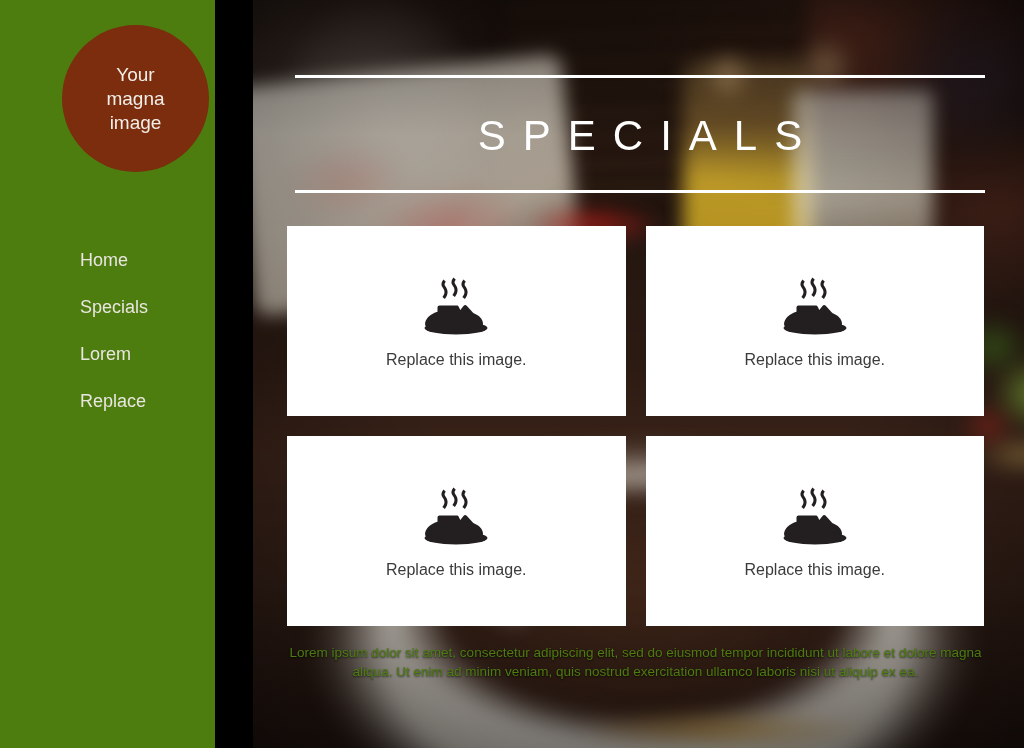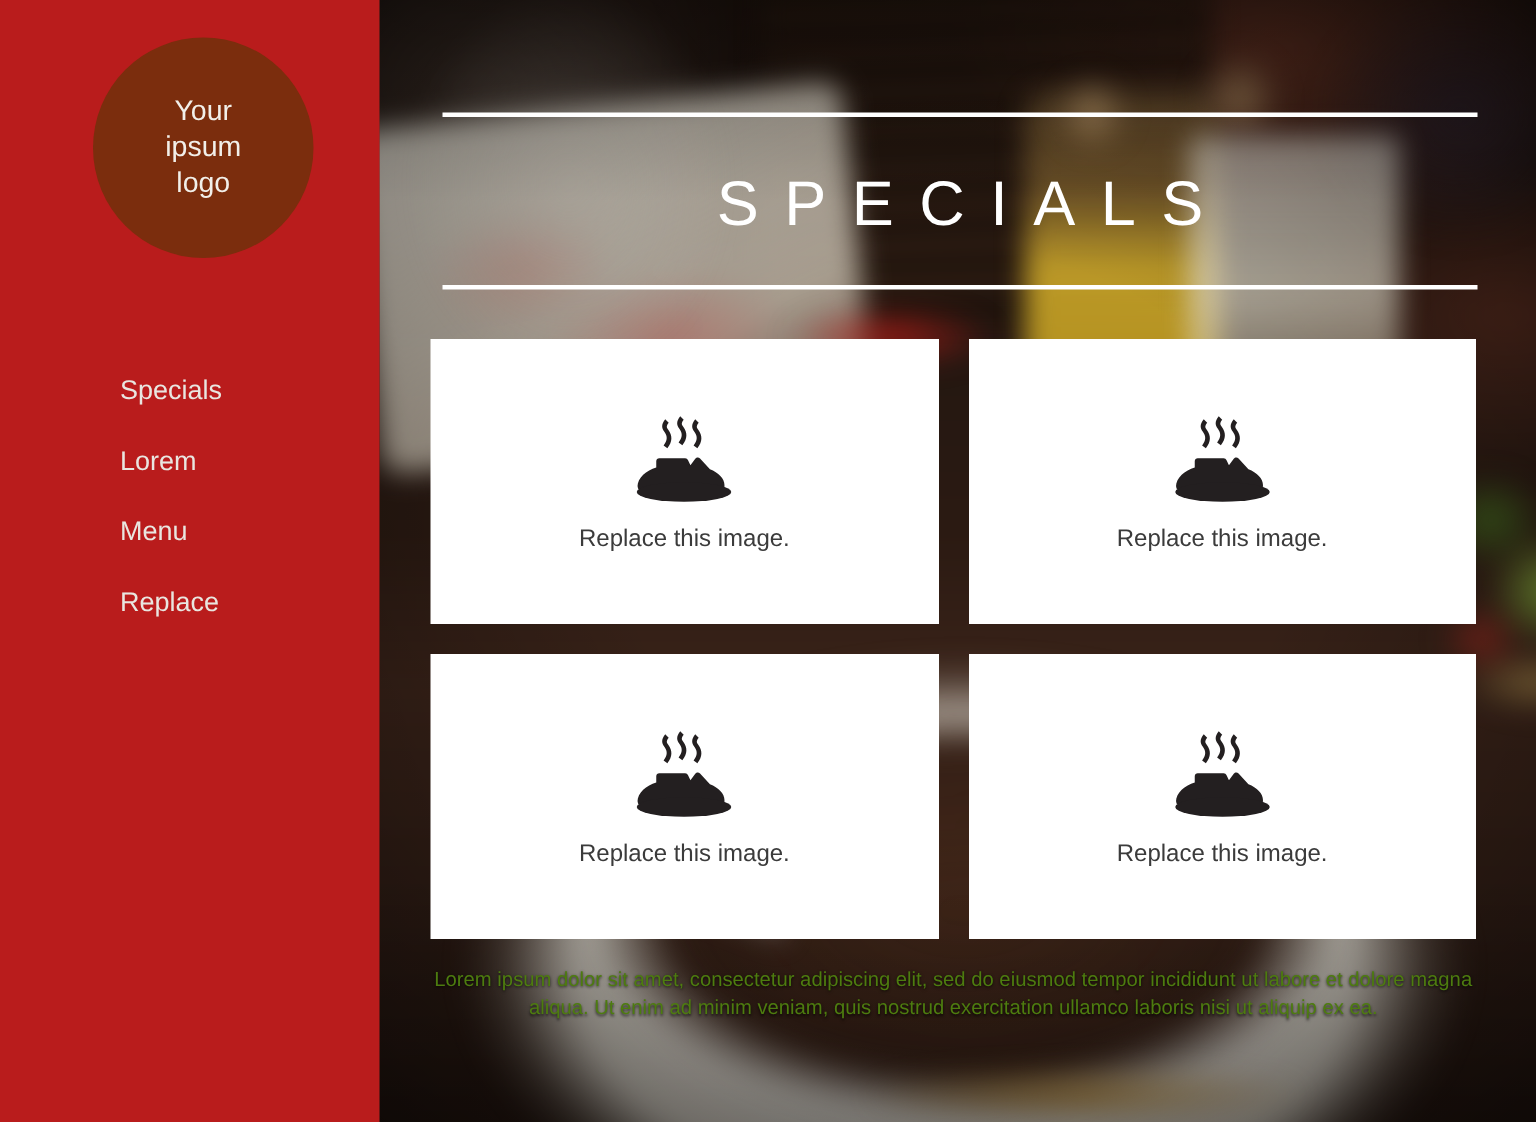--- a/index.html
+++ b/index.html
@@ -136,22 +136,22 @@
     position:absolute; inset:0;
     background:
       radial-gradient(ellipse 640px 560px at 50% 48%, rgba(0,0,0,0) 34%, rgba(0,0,0,.40) 84%, rgba(0,0,0,.62) 100%),
       linear-gradient(180deg, rgba(0,0,0,.26), rgba(0,0,0,0) 18%, rgba(0,0,0,0) 78%, rgba(0,0,0,.22));
   }
 
   
   .sidebar {
     position:absolute;
     left:0; top:0;
-    width:253px; height:748px;
-    background:#b91c1c;
+    width:215px; height:748px;
+    background:#4d7c0f;
     z-index:5;
   }
   .logo-circle {
     position:absolute;
     left:62px; top:25px;
     width:147px; height:147px;
     border-radius:50%;
     background:#7b2d0d;
     display:flex;
     flex-direction:column;
@@ -276,28 +276,28 @@
     <div class="layer bg-steak"></div>
     <div class="layer bg-knife"></div>
     <div class="layer bg-juice"></div>
     <div class="bg-vignette"></div>
   </div>
 
   <div class="sidebar">
 
     <div class="logo-circle">
       <span class="logo-line">Your</span>
-      <span class="logo-line">ipsum</span>
-      <span class="logo-line">logo</span>
+      <span class="logo-line">magna</span>
+      <span class="logo-line">image</span>
     </div>
 
     <nav class="nav">
+      <a class="nav-item" href="#">Home</a>
       <a class="nav-item" href="#">Specials</a>
       <a class="nav-item" href="#">Lorem</a>
-      <a class="nav-item" href="#">Menu</a>
       <a class="nav-item" href="#">Replace</a>
     </nav>
   </div>
 
   <div class="main">
 
     <div class="rule rule-top"></div>
     <h1 class="page-title">SPECIALS</h1>
     <div class="rule rule-bottom"></div>
 

